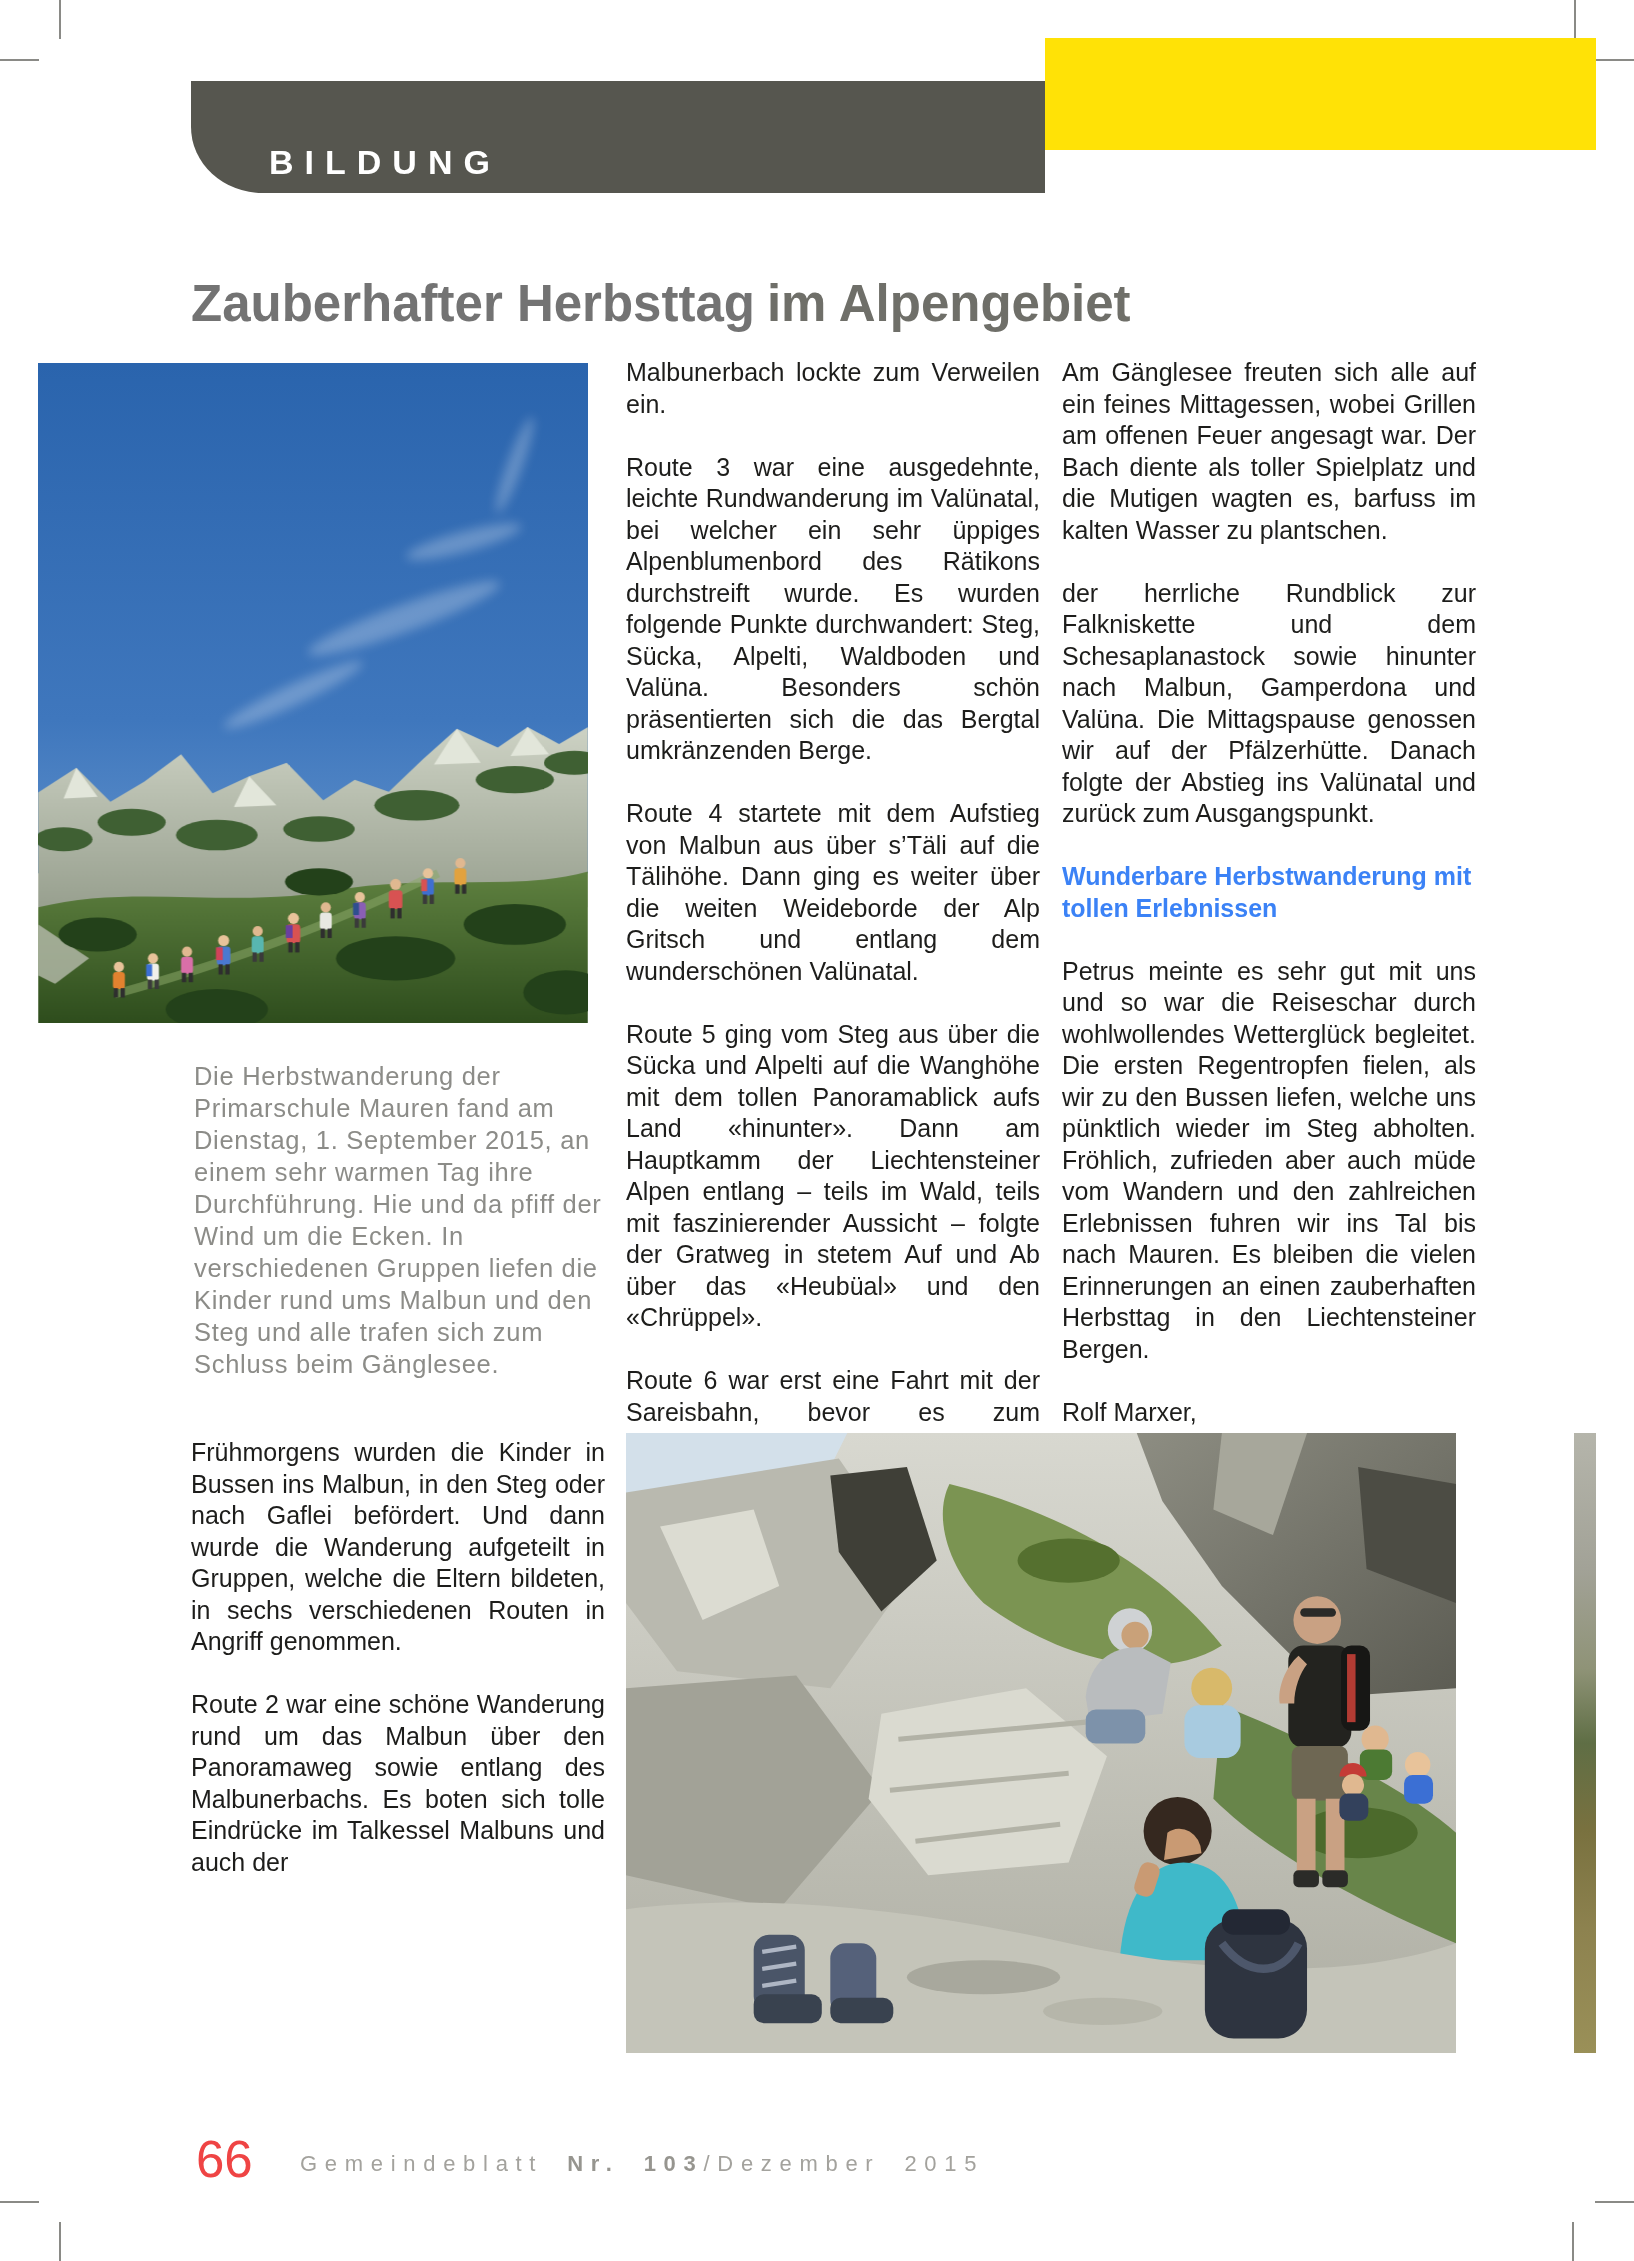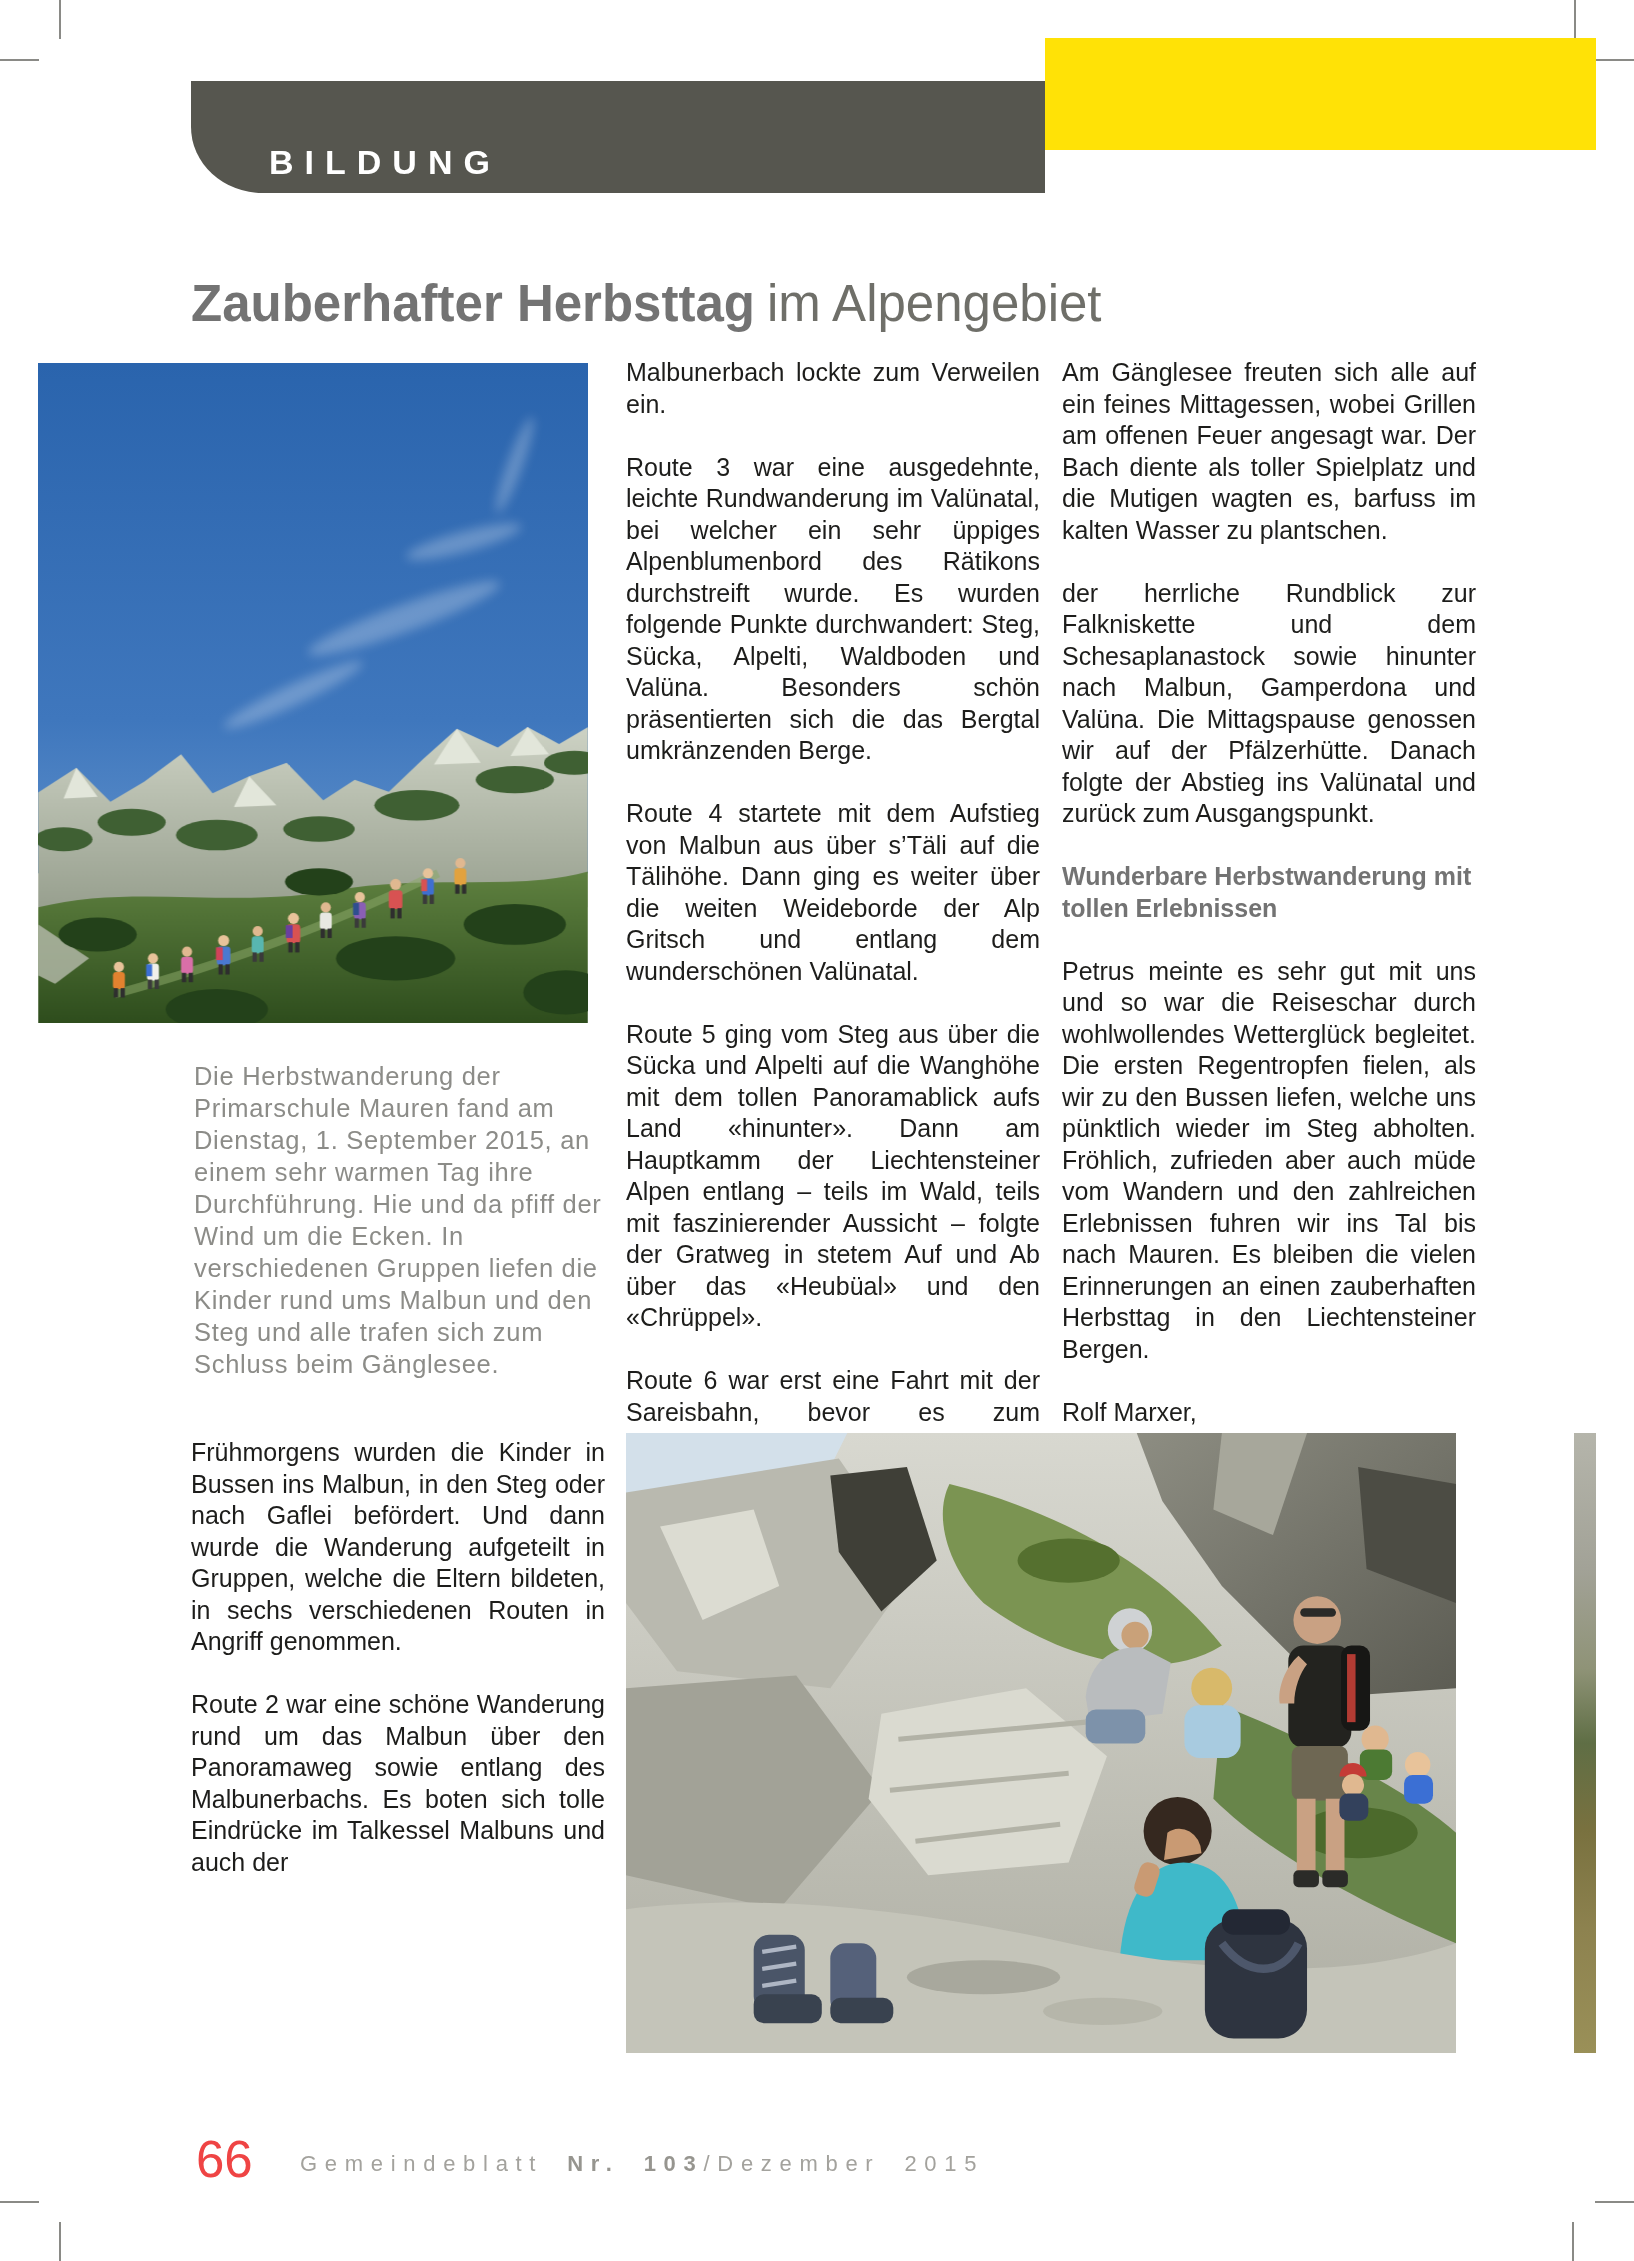--- a/index.html
+++ b/index.html
@@ -16,40 +16,40 @@
     position:absolute;left:191px;top:38px;width:854px;height:112px;
     background:#56564f;border-bottom-left-radius:72px 66px;margin-top:43px;
   }
   .banner-label{
     position:absolute;left:78px;bottom:13.6px;color:#ffffff;
     font-size:34px;font-weight:700;letter-spacing:11px;line-height:1;
   }
   .accent{position:absolute;left:1045px;top:38px;width:551px;height:112px;background:#ffe206;}
   .page-title{position:absolute;left:191px;top:242px;font-size:51px;line-height:56px;white-space:nowrap;}
   .page-title .t-bold{font-weight:700;color:#737373;}
-  .page-title .t-light{font-weight:400;color:#6f6f69;margin-left:12px;}
+  .page-title .t-light{font-weight:700;color:#6f6f69;margin-left:12px;}
   
   .top-photo{position:absolute;left:38px;top:363px;width:550px;height:660px;overflow:hidden;}
   .bottom-photo{position:absolute;left:626px;top:1433px;width:830px;height:620px;overflow:hidden;}
   .bleed-strip{
     position:absolute;left:1574px;top:1433px;width:22px;height:620px;
     background:linear-gradient(#b5b5ab 0%,#a2a297 22%,#8f9377 38%,#5f6e45 50%,#79713f 64%,#8d824f 80%,#9a9058 100%);
   }
   .top-photo svg,.bottom-photo svg{display:block;width:100%;height:100%;}
   
   .caption{
     position:absolute;left:194px;top:1060px;width:410px;
     color:#8c8c88;font-size:25.5px;line-height:32px;letter-spacing:0.7px;
   }
   .col{position:absolute;width:414px;color:#1d1d1b;}
   .col-left{left:191px;top:1437px;}
   .col-mid{left:626px;top:357px;}
   .col-right{left:1062px;top:357px;}
   .para{font-size:25px;line-height:31.5px;text-align:justify;margin:0 0 31.5px 0;hyphens:none;}
-  .subhead{font-size:25px;line-height:31.5px;font-weight:700;color:#737373;margin:0 0 31.5px 0;}
+  .subhead{font-size:25px;line-height:31.5px;font-weight:700;color:#3b82f6;margin:0 0 31.5px 0;}
   .signature{font-size:25px;line-height:31.5px;}
   
   .footer-num{position:absolute;left:196px;top:2134px;font-size:51px;line-height:1;color:#ef4444;}
   .footer-pub{
     position:absolute;left:300px;top:2153px;font-size:22px;line-height:1;color:#a3a29d;
     letter-spacing:7.7px;word-spacing:10.2px;white-space:nowrap;
   }
   .footer-pub .issue{font-weight:700;color:#96958f;}
 </style>
 </head>

